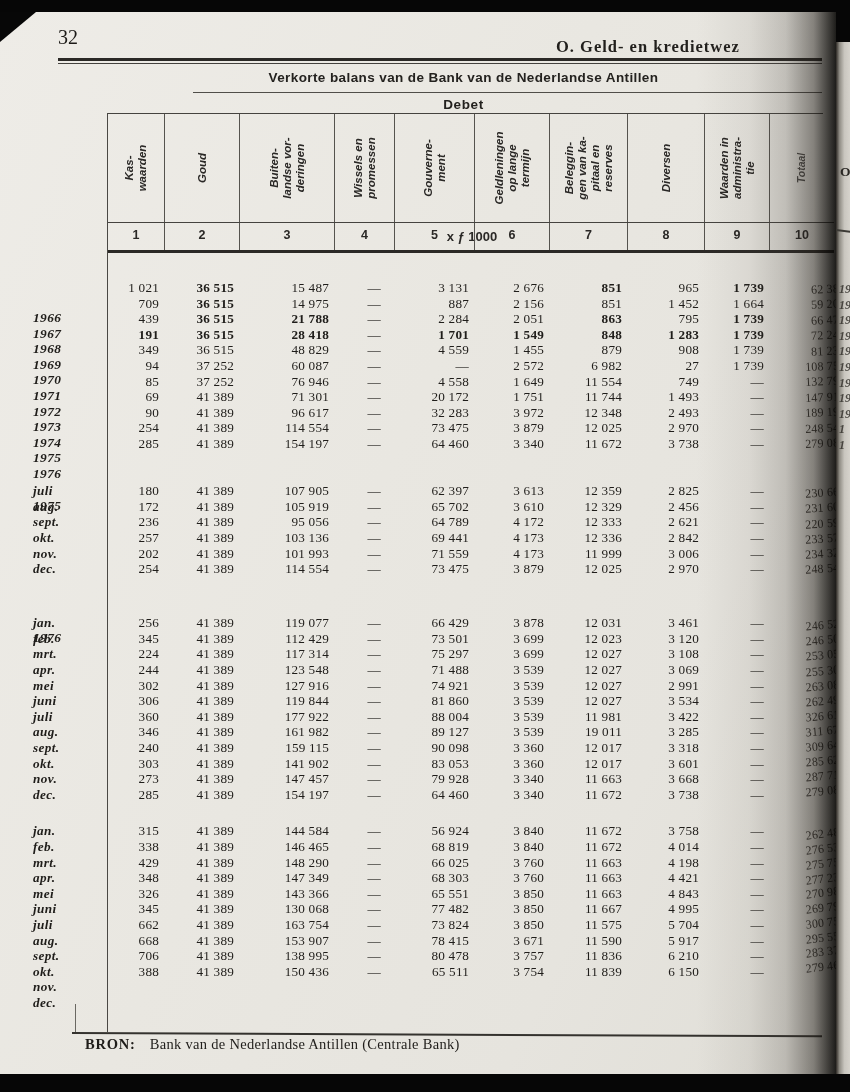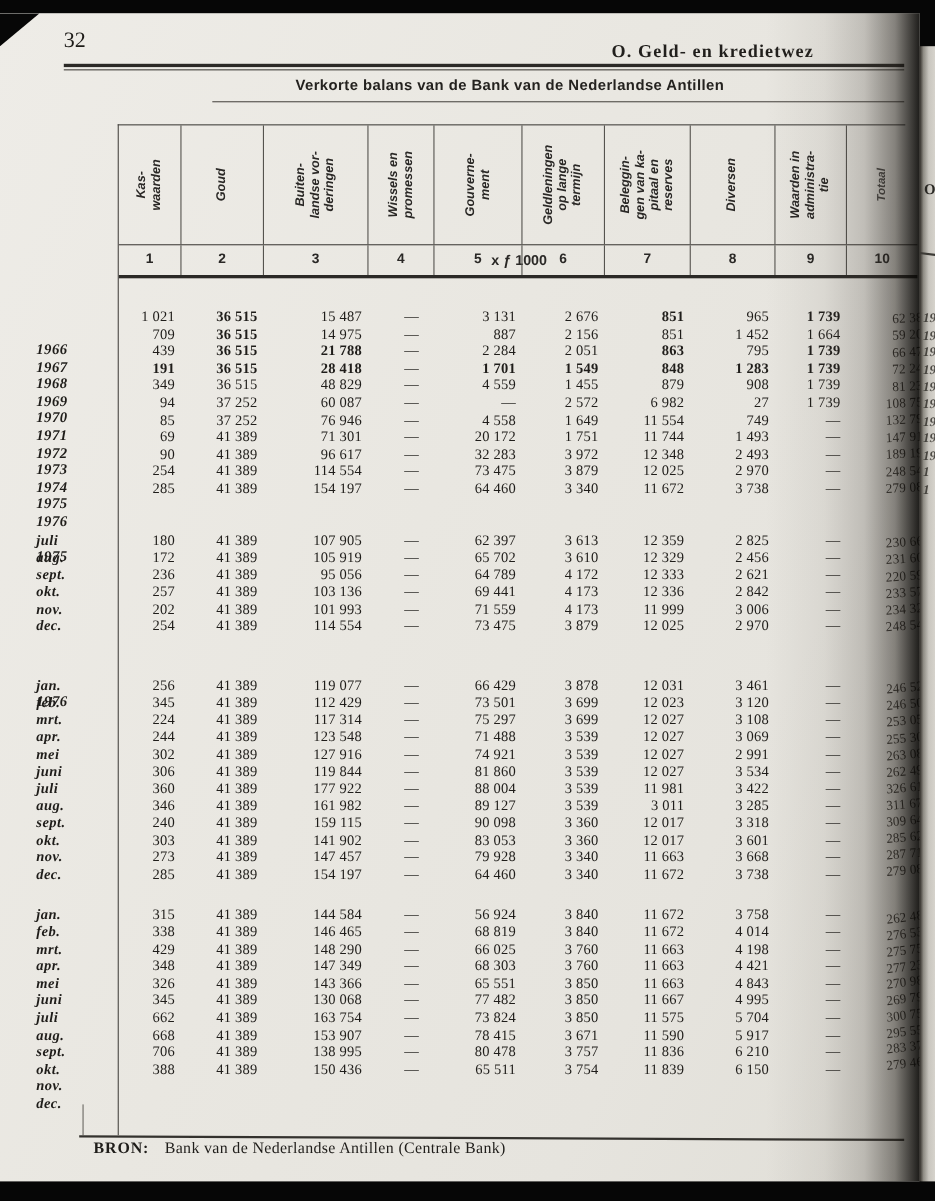--- a/index.html
+++ b/index.html
@@ -86,20 +86,21 @@
 <body>
 
 <div class="page">
   <div class="corner"></div>
   <div class="pageno">32</div>
   <div class="secthead">O.  Geld- en kredietwez</div>
   <div class="dblrule"></div>
 
   <div class="title">Verkorte balans van de Bank van de Nederlandse Antillen</div>
   <div class="trule"></div>
+  <div class="debet">Debet</div>
   <div class="drule"></div>
 
   <div class="vline"></div>
 
   <div class="hgrid">
       <div class="hcell h1">
         <span class="hlabel">Kas-
 waarden</span>
       </div>
       <div class="hcell h2">
@@ -480,21 +481,21 @@
           <span class="cell c10"><span class="tot" style="top: -3px;">326 618</span></span>
         </div>
         <div class="trow">
           <span class="rlabel">aug.</span>
           <span class="cell c1">346</span>
           <span class="cell c2">41 389</span>
           <span class="cell c3">161 982</span>
           <span class="cell c4">—</span>
           <span class="cell c5">89 127</span>
           <span class="cell c6">3 539</span>
-          <span class="cell c7">3 011</span>
+          <span class="cell c7">19 011</span>
           <span class="cell c8">3 285</span>
           <span class="cell c9">—</span>
           <span class="cell c10"><span class="tot" style="top: -3.5px;">311 679</span></span>
         </div>
         <div class="trow">
           <span class="rlabel">sept.</span>
           <span class="cell c1">240</span>
           <span class="cell c2">41 389</span>
           <span class="cell c3">159 115</span>
           <span class="cell c4">—</span>

